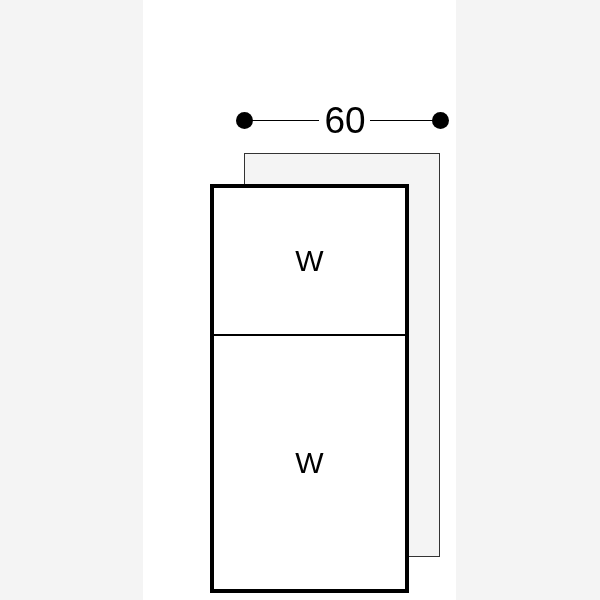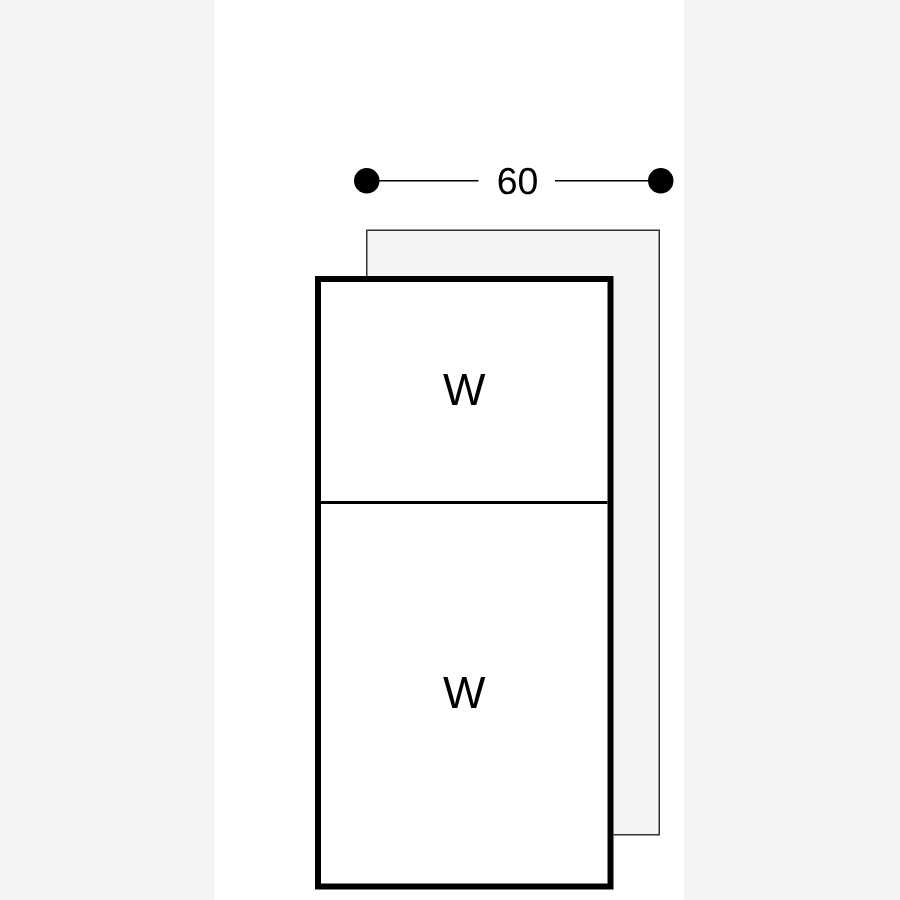--- a/index.html
+++ b/index.html
@@ -49,21 +49,21 @@
       background: #000;
     }
     .dim-line.left { left: 14px; width: 69px; }
     .dim-line.right { left: 134px; width: 68px; }
     .dim-label {
       position: absolute;
       left: 86px;
       top: -6px;
       width: 46px;
       text-align: center;
-      font-size: 25px;
+      font-size: 37px;
       line-height: 30px;
       color: #000;
     }
     .back-box {
       position: absolute;
       left: 244px;
       top: 153px;
       width: 196px;
       height: 404px;
       background: #f4f4f4;

